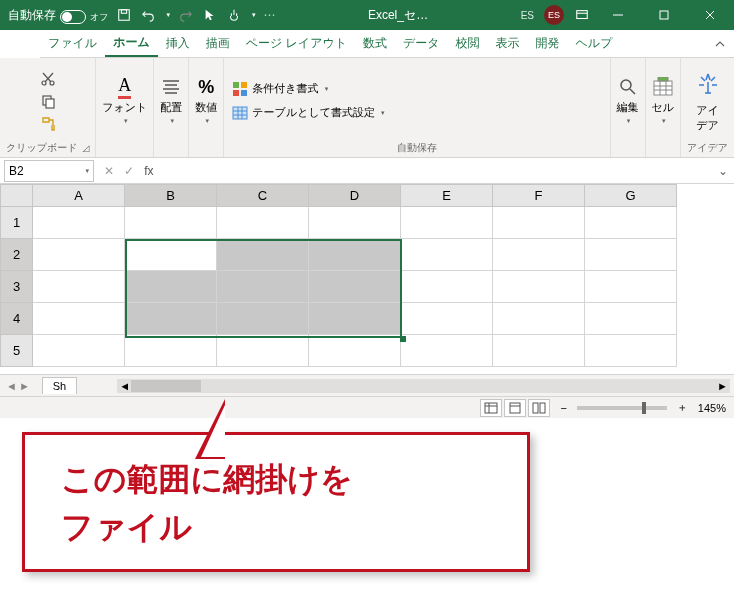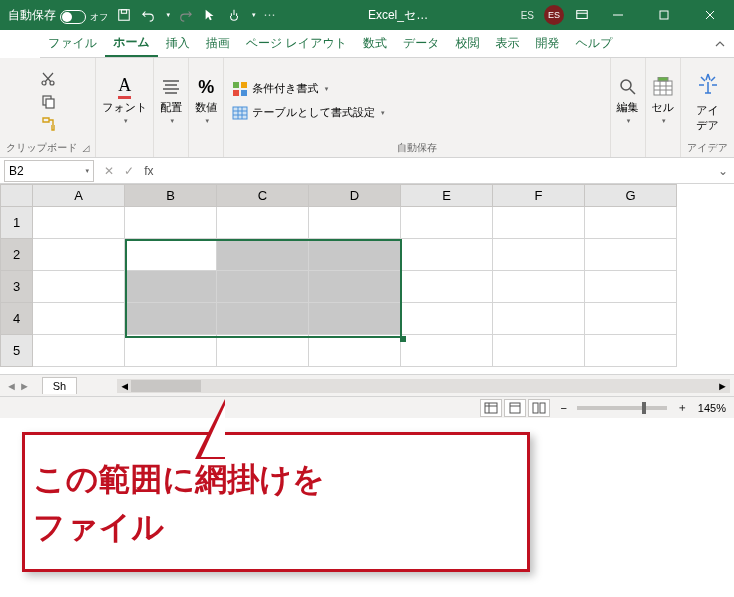--- a/index.html
+++ b/index.html
@@ -76,21 +76,21 @@
 
   
   .statusbar { height: 22px; background: #f3f2f1; border-top: 1px solid #d4d4d4; display: flex; align-items: center; justify-content: flex-end; font-size: 11px; gap: 10px; padding: 0 8px; }
   .view-btns { display: flex; gap: 2px; }
   .view-btn { width: 22px; height: 18px; border: 1px solid #c8c6c4; display: flex; align-items: center; justify-content: center; background: #fff; cursor: pointer; }
   .zoom-slider { width: 90px; height: 4px; background: #c8c6c4; position: relative; }
   .zoom-slider .zt { position: absolute; top: -4px; left: 65px; width: 4px; height: 12px; background: #666; }
 
   
   .callout { position: absolute; left: 22px; top: 412px; width: 508px; height: 160px; }
-  .callout-box { position: absolute; top: 20px; width: 508px; height: 140px; border: 3px solid #c01020; background: #fff; padding: 20px 8px; font-size: 32px; font-weight: 700; color: #c01020; line-height: 1.5; box-shadow: 4px 4px 8px rgba(0,0,0,.25); }
+  .callout-box { position: absolute; top: 20px; width: 508px; height: 140px; border: 3px solid #c01020; background: #fff; padding: 20px 36px; font-size: 32px; font-weight: 700; color: #c01020; line-height: 1.5; box-shadow: 4px 4px 8px rgba(0,0,0,.25); }
   .callout-tail { position: absolute; top: -36px; left: 170px; width: 0; height: 0; border-left: 30px solid transparent; border-right: 0px solid transparent; border-bottom: 60px solid #c01020; }
   .callout-tail::after { content: ""; position: absolute; top: 6px; left: -24px; width: 0; height: 0; border-left: 24px solid transparent; border-right: 0 solid transparent; border-bottom: 52px solid #fff; }
 </style>
 </head>
 <body>
 
 <div class="titlebar">
   <div class="left">
     <div class="autosave-toggle">
       <span>自動保存</span>

